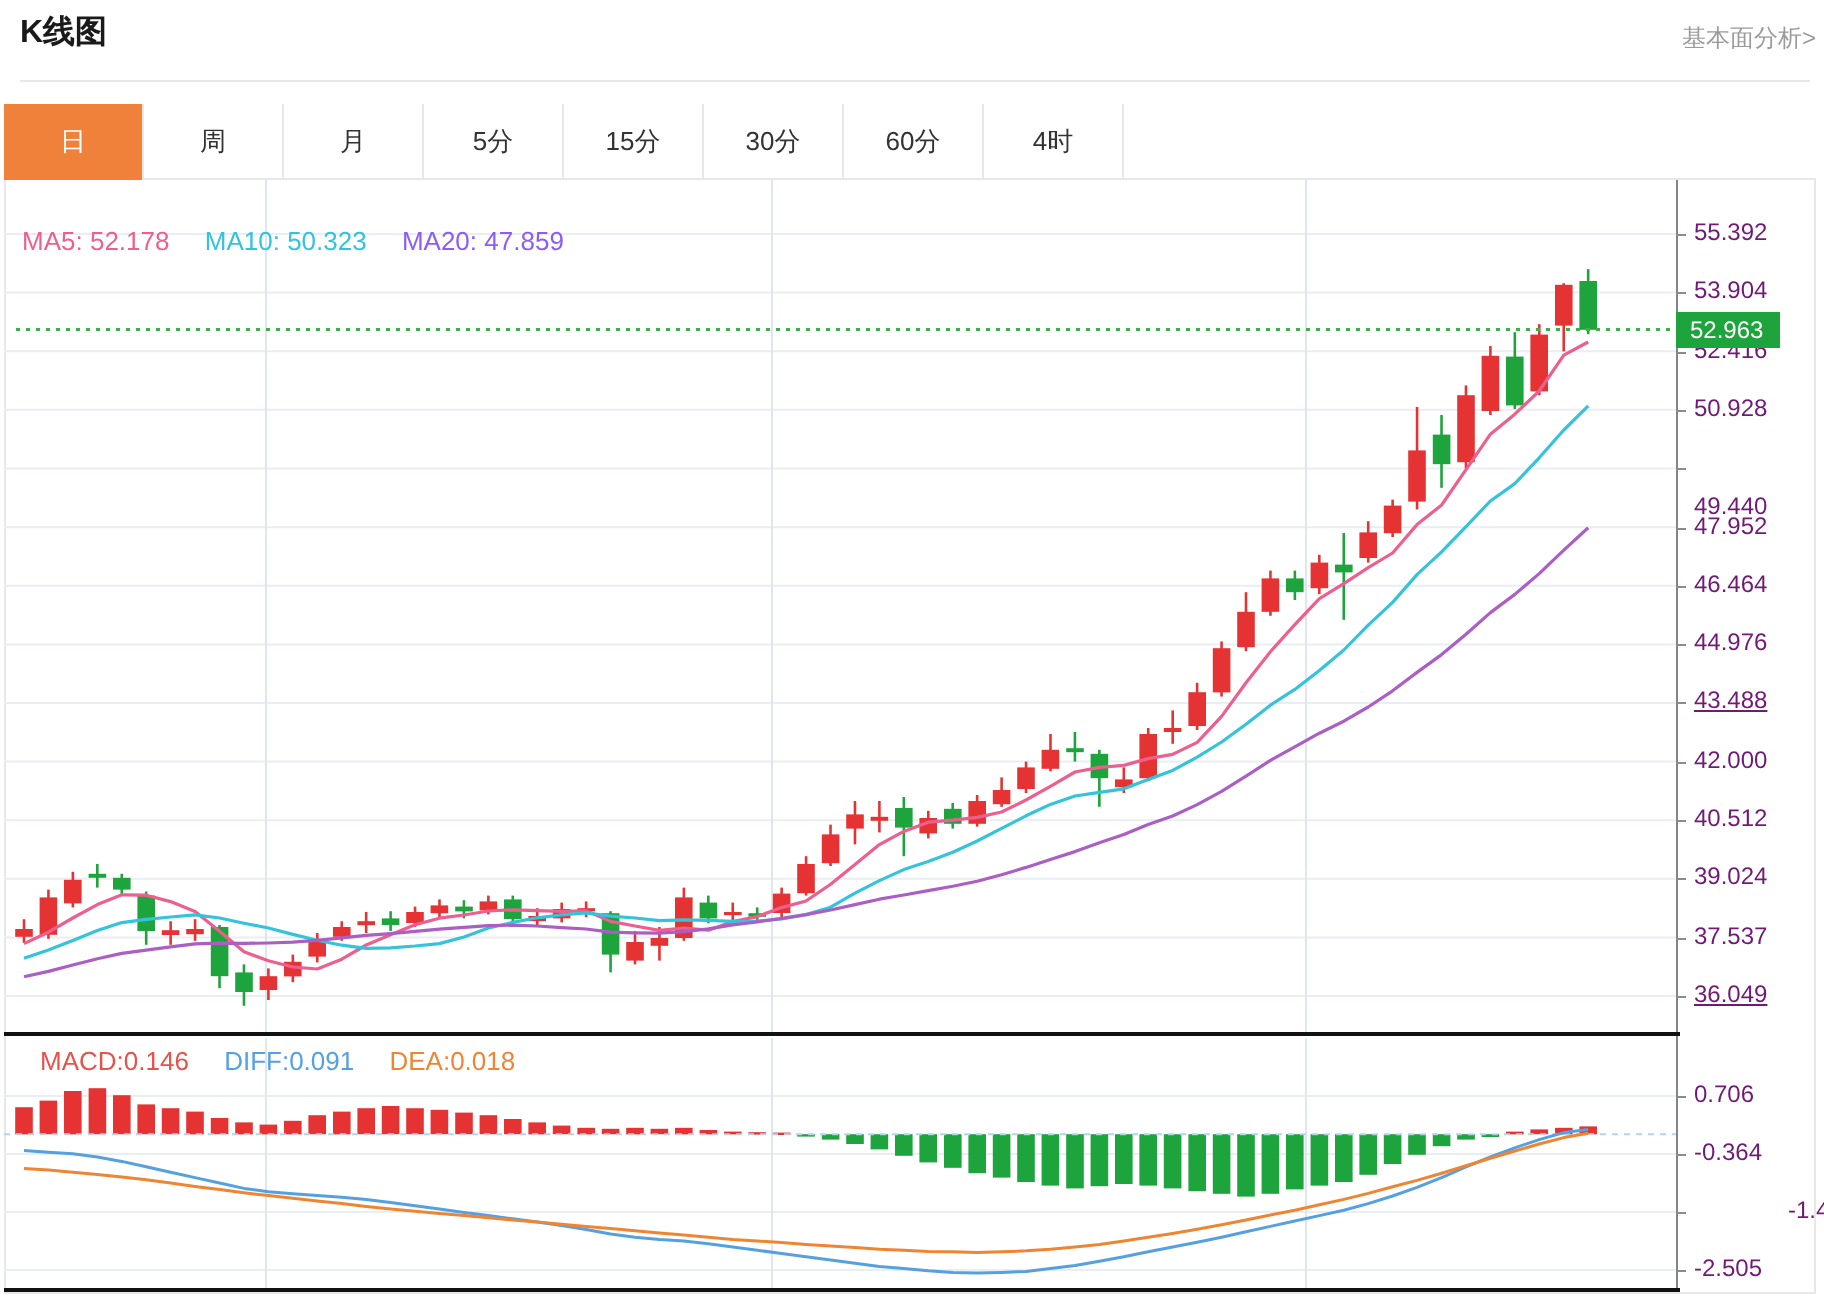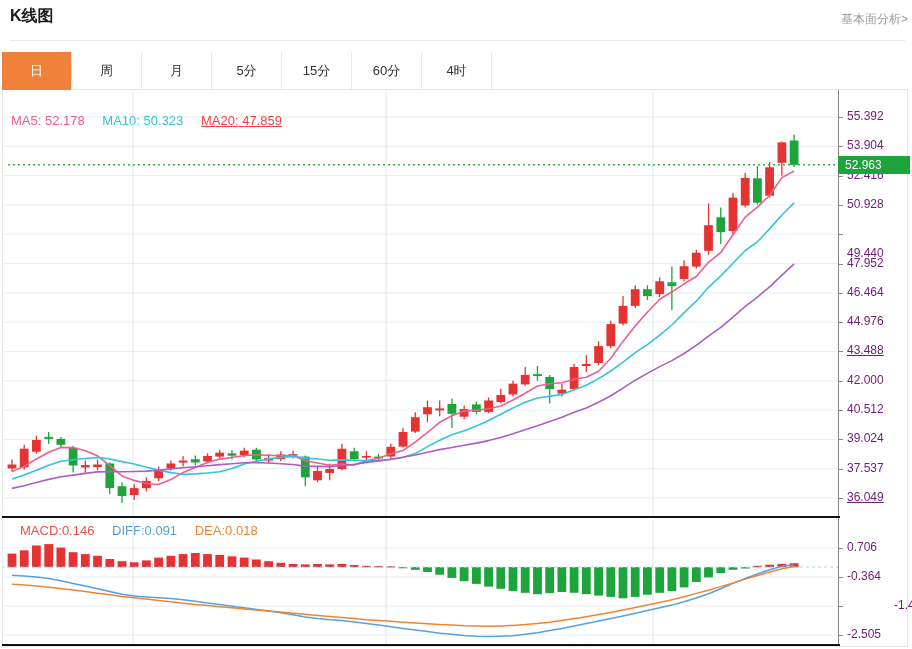--- a/index.html
+++ b/index.html
@@ -11,46 +11,47 @@
   .top-divider{position:absolute;left:10px;top:40px;width:895px;height:1px;background:#e8e8e8;}
   .chart-box{position:absolute;left:2px;top:52px;width:906px;height:595px;border:1px solid #e7e7e7;box-sizing:border-box;}
   .tabs{position:absolute;left:2px;top:52px;width:906px;height:38px;display:flex;border-bottom:1px solid #e7e7e7;box-sizing:border-box;background:#fff;}
   .tab{width:70px;height:38px;line-height:37px;text-align:center;font-size:13px;color:#333;
        border-right:1px solid #e7e7e7;box-sizing:border-box;cursor:pointer;user-select:none;}
   .tab.active{background:#f0813a;color:#fff;}
   .legend{position:absolute;font-size:13px;white-space:nowrap;z-index:5;}
   .legend .grp{margin-right:14px;}
   .lbl-dark{color:#333;}
   .val-red{color:#e53333;}
-  .ma5{color:#ec5f8f;} .ma10{color:#35c3dc;} .ma20{color:#ef4444;text-decoration:underline;}
+  .ma5{color:#ec5f8f;} .ma10{color:#35c3dc;} .ma20{color:#8b5cf6;}
   .macd-red{color:#e5534b;} .diff-blue{color:#55a0e0;} .dea-orange{color:#ef8532;}
   svg{position:absolute;display:block;}
   .pane-sep{position:absolute;left:2px;top:516px;width:838px;height:2px;background:#111;z-index:4;}
   .bottom-line{position:absolute;left:2px;top:644px;width:838px;height:2px;background:#111;z-index:4;}
   .axis-vline{position:absolute;left:838px;top:90px;width:1px;height:556px;background:#858585;z-index:3;}
   .tick-dash{position:absolute;width:5px;height:1px;background:#8a8a8a;z-index:3;}
   .tick-label{position:absolute;font-size:12px;color:#701a75;z-index:3;}
-  .price-tag{position:absolute;left:838px;width:72px;height:18px;background:#1ea43c;color:#fff;
+  .price-tag{position:absolute;left:838px;width:52px;height:18px;background:#1ea43c;color:#fff;
              font-size:12px;line-height:18px;padding-left:7px;box-sizing:border-box;z-index:6;}
 </style>
 </head>
 <body>
 
 <div class="page">
   <div class="page-title">K线图</div>
   <a class="fund-link">基本面分析&gt;</a>
   <div class="top-divider"></div>
 
   <div class="chart-box"></div>
   <div class="tabs" id="tabs">
       <div class="tab active">日</div>
       <div class="tab">周</div>
       <div class="tab">月</div>
       <div class="tab">5分</div>
       <div class="tab">15分</div>
+      <div class="tab">30分</div>
       <div class="tab">60分</div>
       <div class="tab">4时</div>
     </div>
 
 
   <div class="legend" style="left:11px;top:113px;">
     <span class="grp ma5"><span>MA5:</span> <span>52.178</span></span>
     <span class="grp ma10"><span>MA10:</span> <span>50.323</span></span>
     <span class="grp ma20"><span>MA20:</span> <span>47.859</span></span>
   </div>

